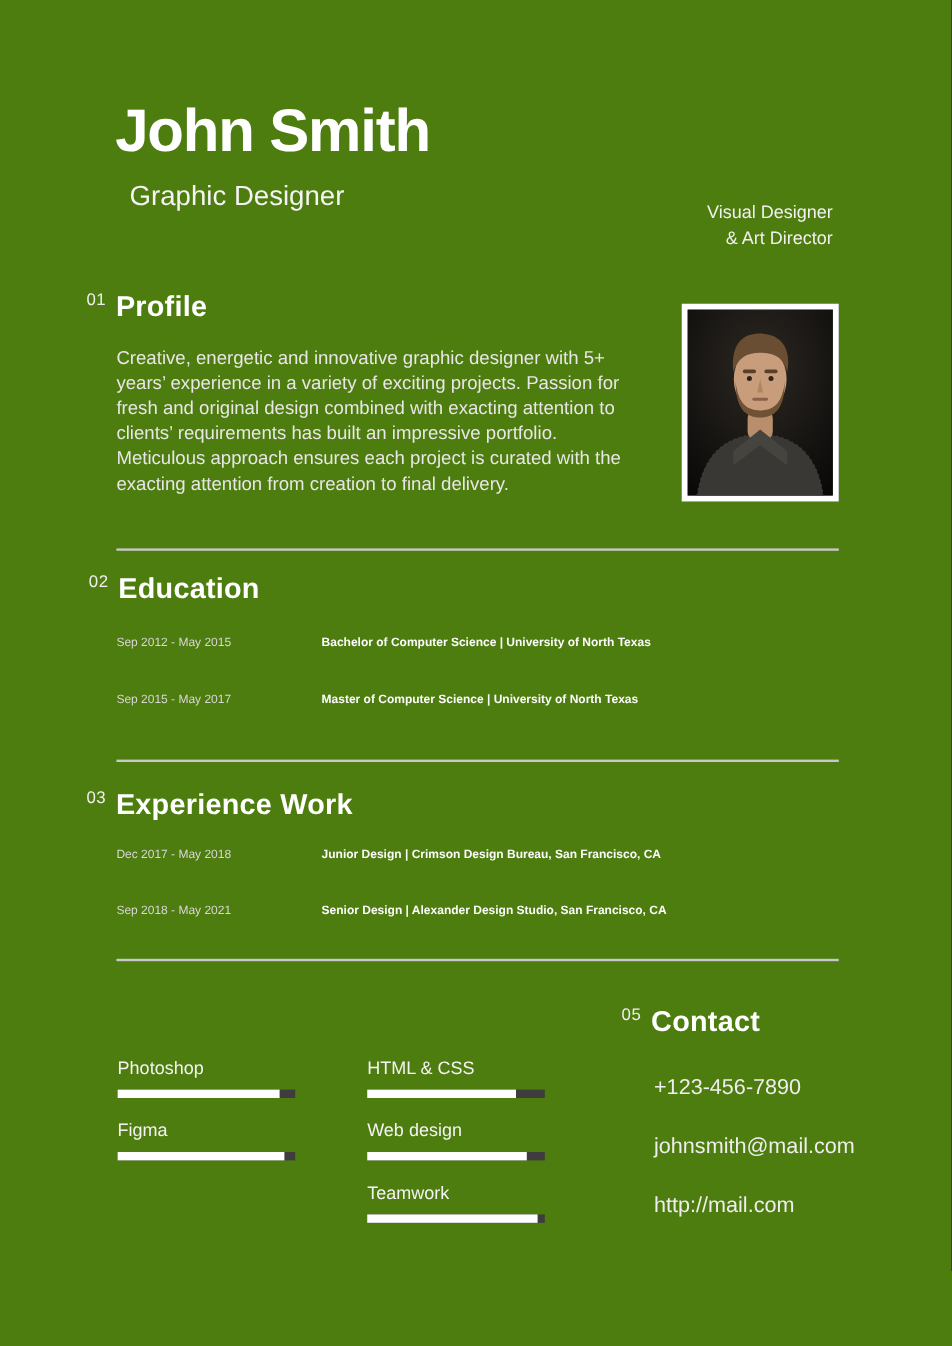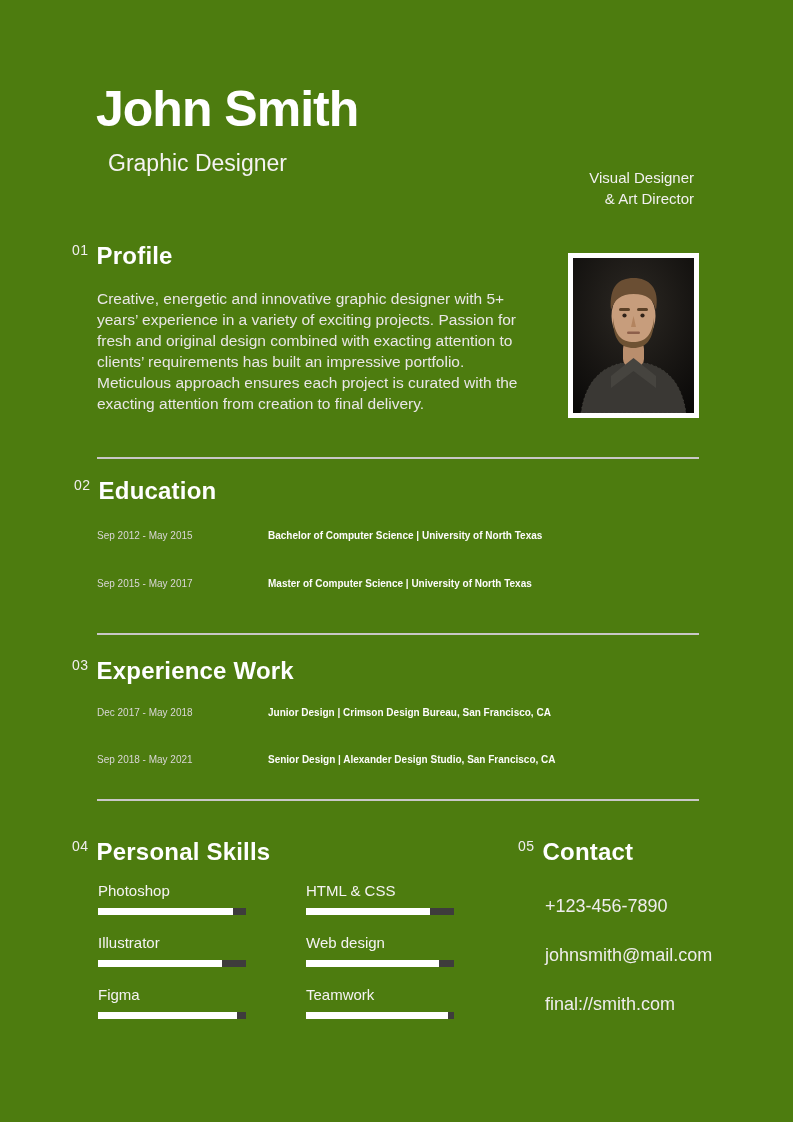--- a/index.html
+++ b/index.html
@@ -114,35 +114,26 @@
     <span class="entry-dates">Dec 2017 - May 2018</span>
     <span class="entry-desc">Junior Design | Crimson Design Bureau, San Francisco, CA</span>
   </div>
   <div class="entry" id="exp-row2">
     <span class="entry-dates">Sep 2018 - May 2021</span>
     <span class="entry-desc">Senior Design | Alexander Design Studio, San Francisco, CA</span>
   </div>
 
   <div class="divider" id="div3"></div>
 
-  <div class="sec" id="skills-head">
-    <span class="sec-num">04</span><span class="sec-title">Personal Skills</span>
-  </div>
 
   <div class="skill-col" id="skill-col1">
     <div class="skill-item">
       <div class="skill-name">Photoshop</div>
       <div class="skill-bar">
         <div class="skill-fill" style="width: 91%;"></div>
-      </div>
-    </div>
-    <div class="skill-item">
-      <div class="skill-name">Illustrator</div>
-      <div class="skill-bar">
-        <div class="skill-fill" style="width: 84%;"></div>
       </div>
     </div>
     <div class="skill-item">
       <div class="skill-name">Figma</div>
       <div class="skill-bar">
         <div class="skill-fill" style="width: 94%;"></div>
       </div>
     </div>
   </div>
 
@@ -166,16 +157,16 @@
       </div>
     </div>
   </div>
 
   <div class="sec" id="contact-head">
     <span class="sec-num">05</span><span class="sec-title">Contact</span>
   </div>
   <div class="contact-list">
     <div class="contact-item">+123-456-7890</div>
     <div class="contact-item">johnsmith@mail.com</div>
-    <div class="contact-item">final://smith.com</div>
+    <div class="contact-item">http://mail.com</div>
   </div>
 
 </div>
 
 </body></html>

